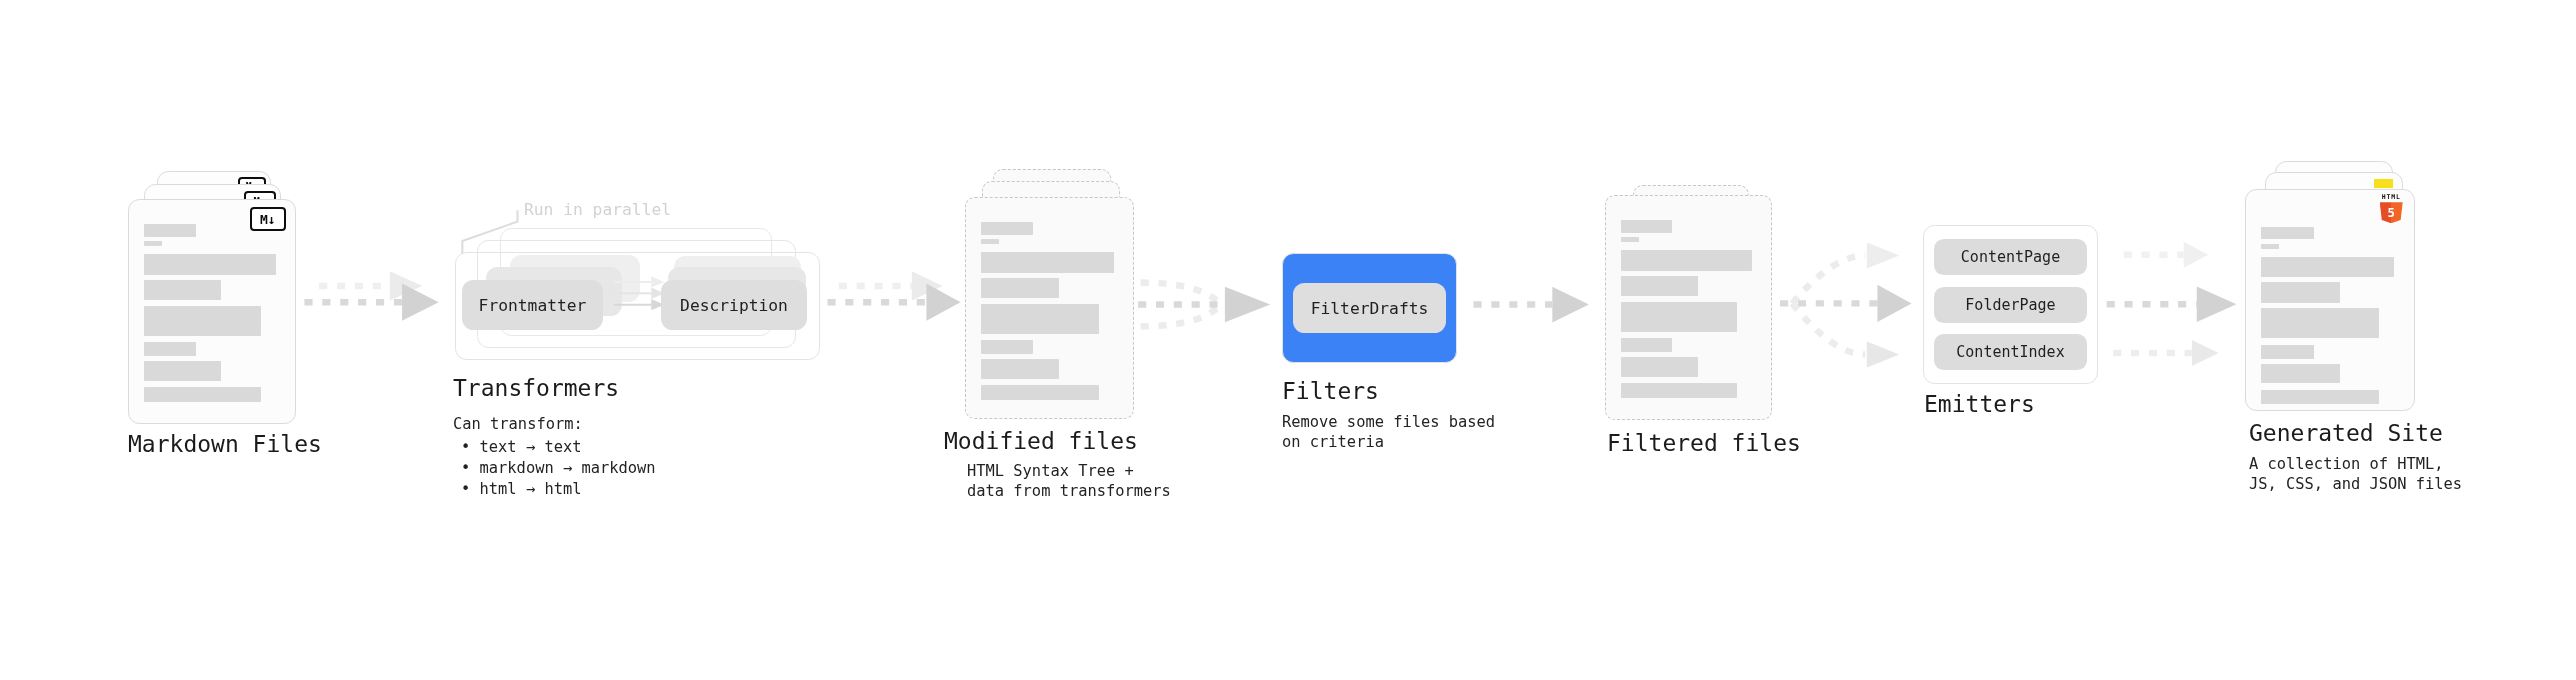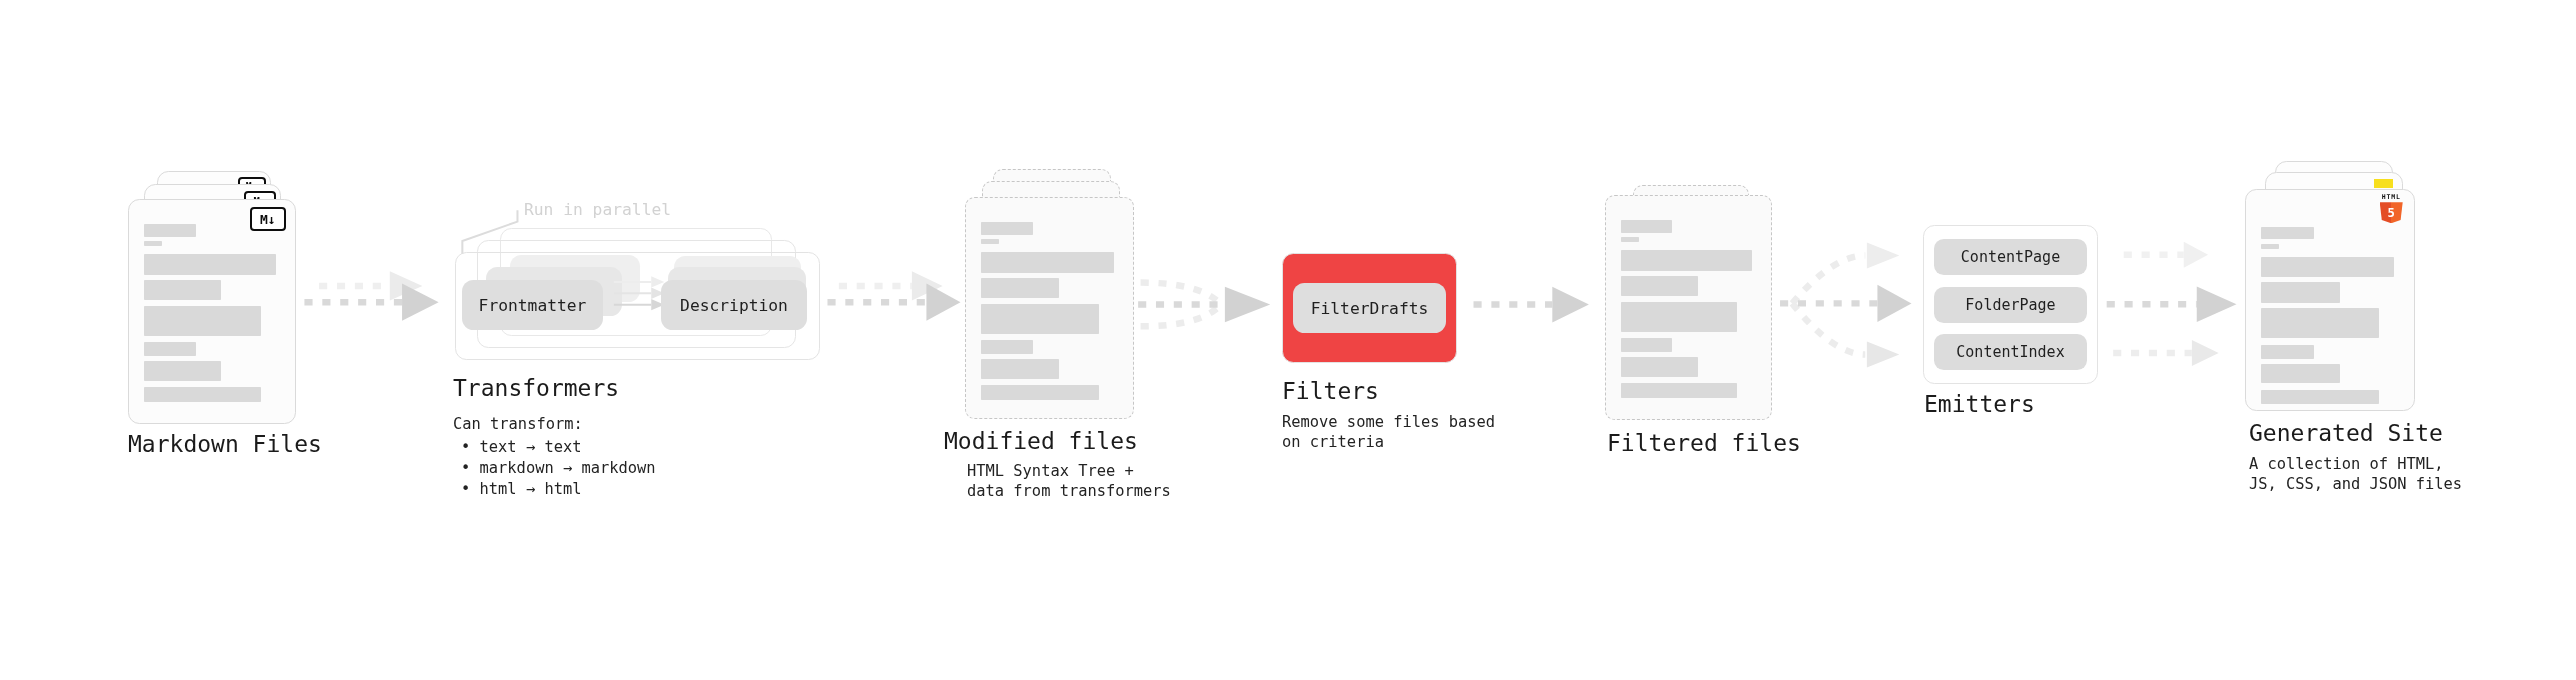--- a/index.html
+++ b/index.html
@@ -43,21 +43,21 @@
     background:linear-gradient(90deg,#e44d26 50%,#f16529 50%);
     clip-path:polygon(0 0,100% 0,91% 85%,50% 100%,9% 85%);
     display:flex;align-items:center;justify-content:center;color:#fff;font-weight:bold;font-size:12.2px;}
 
   
   .outline-box{position:absolute;border:1.6px solid #e3e3e3;border-radius:11.4px;background:transparent;}
   .chip{position:absolute;background:#dedede;border-radius:11.4px;display:flex;align-items:center;
     justify-content:center;font-size:16.3px;color:#1f1f1f;white-space:nowrap;}
   .chip.ghost1{background:#e7e7e7;}
   .chip.ghost2{background:#efefef;}
-  .filters-box{left:1282px;top:253px;width:173px;height:108px;display:flex;align-items:center;justify-content:center;background:#ef4444;}
+  .filters-box{left:1282px;top:253px;width:173px;height:108px;display:flex;align-items:center;justify-content:center;background:#3b82f6;}
   .emitters-box{left:1923px;top:225px;width:173px;height:157px;display:flex;flex-direction:column;
     align-items:center;justify-content:center;gap:11.4px;background:#ffffff;}
   .emit-chip{position:static;width:153px;height:36px;border-radius:9.8px;font-size:15px;background:#dcdcdc;}
   .filter-chip{position:static;width:153px;height:50px;}
 
   .arrow-svg{position:absolute;}
 
   ul.bullets{position:absolute;left:460px;top:436px;margin:1px;padding:0;list-style:none;}
   ul.bullets li{font-size:15.4px;color:#232323;line-height:21px;white-space:nowrap;}
   ul.bullets li::before{content:"• ";}

